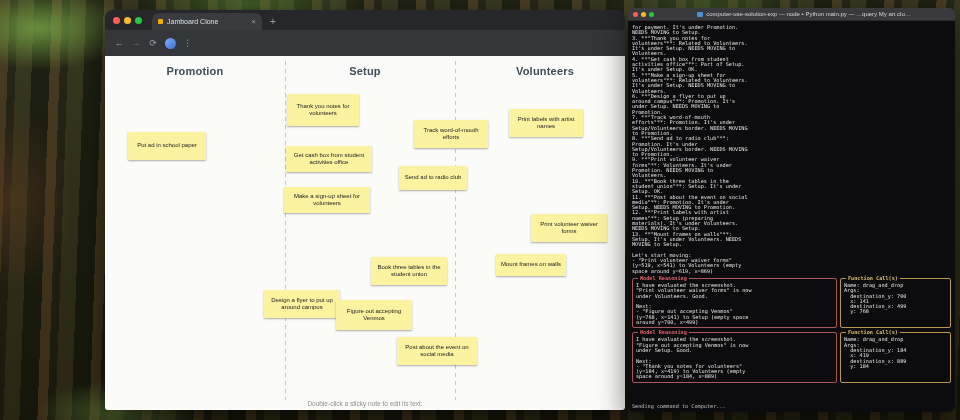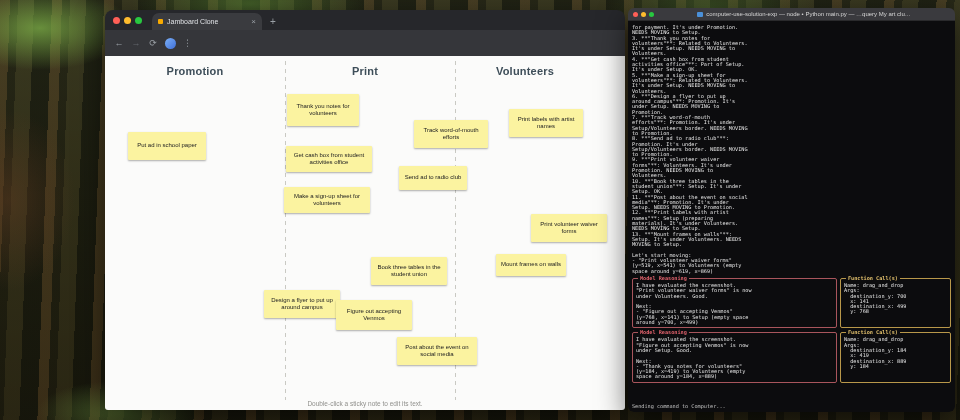--- a/index.html
+++ b/index.html
@@ -108,22 +108,22 @@
       <span class="menu-dots">⋮</span>
     </div>
 
     <div class="content" id="board">
 
       <svg class="cursor" width="9" height="13" viewBox="0 0 12 18">
         <path d="M1 1 L1 14 L4.2 11.2 L6.2 16.2 L8.7 15.1 L6.7 10.4 L11 10.2 Z" fill="#e8443a" stroke="#ffffff" stroke-width="0.8"></path>
       </svg>
       <div class="hint">Double-click a sticky note to edit its text.</div>
     <div class="col-header" style="left: 90px;">Promotion</div>
-        <div class="col-header" style="left: 260px;">Print</div>
-        <div class="col-header" style="left: 420px;">Volunteers</div>
+        <div class="col-header" style="left: 260px;">Setup</div>
+        <div class="col-header" style="left: 440px;">Volunteers</div>
         <div class="divider" style="left: 180px;"></div>
         <div class="divider" style="left: 350px;"></div>
         <div class="note" style="left: 23px; top: 76px; width: 78px; height: 28px;">Put ad in school paper</div>
         <div class="note" style="left: 182px; top: 38px; width: 72px; height: 32px;">Thank you notes for volunteers</div>
         <div class="note" style="left: 181px; top: 90px; width: 86px; height: 26px;">Get cash box from student activities office</div>
         <div class="note" style="left: 179px; top: 131px; width: 86px; height: 26px;">Make a sign-up sheet for volunteers</div>
         <div class="note" style="left: 309px; top: 64px; width: 74px; height: 28px;">Track word-of-mouth efforts</div>
         <div class="note" style="left: 294px; top: 110px; width: 68px; height: 24px;">Send ad to radio club</div>
         <div class="note" style="left: 404px; top: 53px; width: 74px; height: 28px;">Print labels with artist names</div>
         <div class="note" style="left: 426px; top: 158px; width: 76px; height: 28px;">Print volunteer waiver forms</div>

